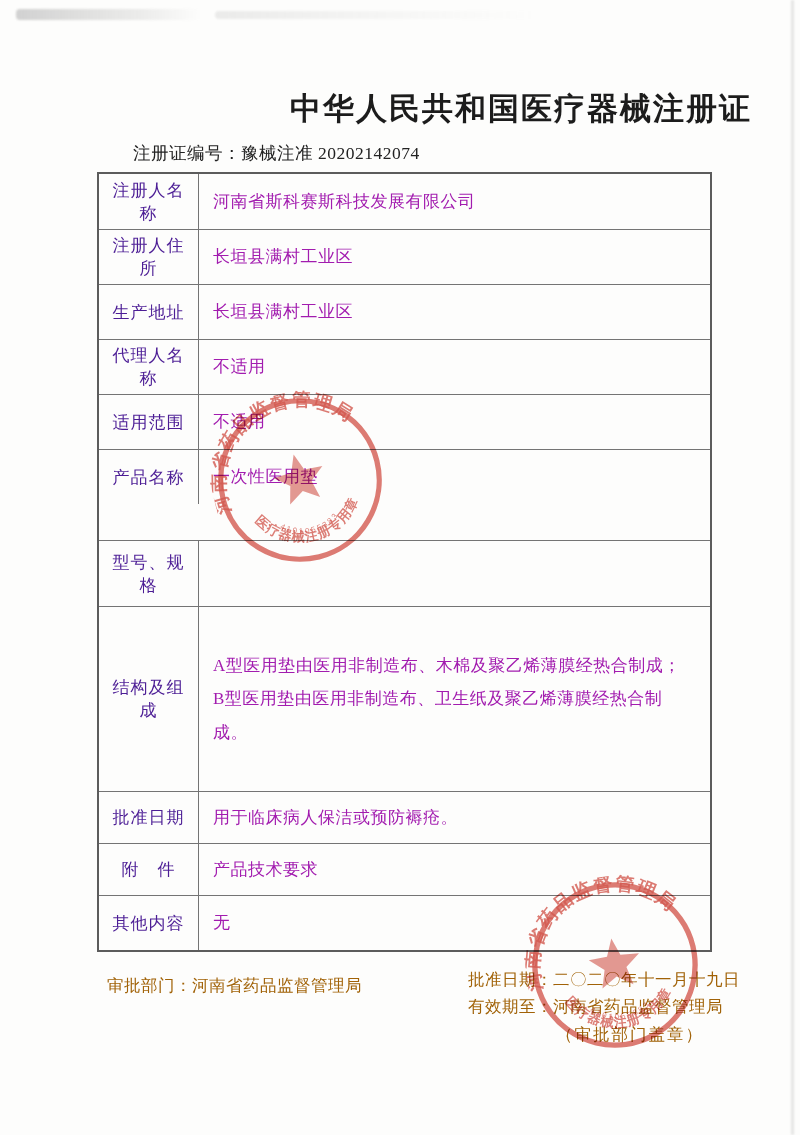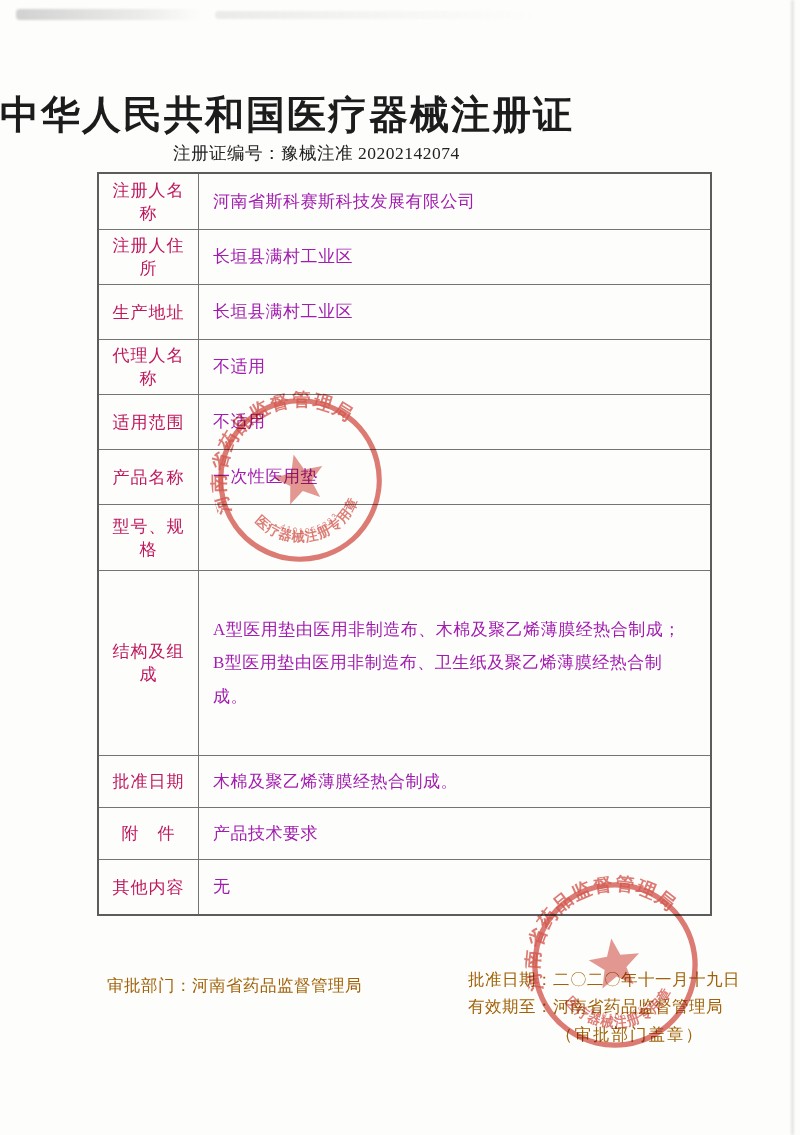--- a/index.html
+++ b/index.html
@@ -14,43 +14,43 @@
   
   .smudge{position:absolute;filter:blur(1.2px);border-radius:4px;}
   .smudge.s1{left:16px;top:9px;width:185px;height:11px;
     background:linear-gradient(90deg,rgba(110,110,110,.30),rgba(140,140,140,.14) 70%,rgba(160,160,160,0));}
   .smudge.s2{left:215px;top:11px;width:320px;height:8px;
     background:linear-gradient(90deg,rgba(140,140,140,.16),rgba(170,170,170,.07) 60%,rgba(170,170,170,0));}
   .edge-shadow{position:absolute;right:6px;top:0;width:3px;height:100%;
     background:rgba(170,170,170,.28);filter:blur(.8px);}
 
   .doc-title{
-    position:absolute;left:0;top:88px;width:752px;text-align:left;
-    font-size:39px;font-weight:700;letter-spacing:2px;color:#1c1c1c;
+    position:absolute;left:0;top:88px;width:752px;text-align:right;
+    font-size:31px;font-weight:700;letter-spacing:2px;color:#1c1c1c;
   }
   .reg-no{
-    position:absolute;left:133px;top:141px;font-size:17.5px;letter-spacing:.5px;color:#222;margin-left:40px;
+    position:absolute;left:133px;top:141px;font-size:17.5px;letter-spacing:.5px;color:#222;
   }
 
   
   .cert-table{
     position:absolute;left:97px;top:172px;width:615px;
     border:2px solid #5c5c5c;background:transparent;box-sizing:border-box;
   }
   .trow{display:flex;border-top:1px solid #747474;box-sizing:border-box;}
   .trow:first-child{border-top:none;}
   .r1,.r2,.r3,.r4,.r5,.r6{height:55px;}
-  .r7{height:66px;}
+  .r7{height:66px;margin-top:36px;}
   .r8{height:185px;}
   .r9,.r10,.r12{height:52px;}
   .r11{height:55px;}
   .tlabel{
     width:100px;flex:0 0 100px;border-right:1px solid #747474;
     display:flex;align-items:center;justify-content:center;text-align:center;
-    font-size:17px;letter-spacing:1px;color:#be185d;box-sizing:border-box;padding:6px;
+    font-size:17px;letter-spacing:1px;color:#4c1d95;box-sizing:border-box;padding:6px;
   }
   .tvalue{
     flex:1;display:flex;align-items:center;
     padding:5px 20px 5px 14px;font-size:17px;line-height:1.95;
     letter-spacing:.5px;color:#a21caf;box-sizing:border-box;
   }
 
   
   .footer-text{position:absolute;font-size:16.5px;letter-spacing:.5px;color:#a16207;}
   .f-dept{left:107px;top:975px;}
@@ -103,21 +103,21 @@
     </div>
     <div class="trow r7">
       <div class="tlabel">型号、规格</div>
     </div>
     <div class="trow r8">
       <div class="tlabel">结构及组成</div>
       <div class="tvalue">A型医用垫由医用非制造布、木棉及聚乙烯薄膜经热合制成；B型医用垫由医用非制造布、卫生纸及聚乙烯薄膜经热合制成。</div>
     </div>
     <div class="trow r9">
       <div class="tlabel">批准日期</div>
-      <div class="tvalue">木棉及聚乙烯薄膜经热合制成。</div>
+      <div class="tvalue">用于临床病人保洁或预防褥疮。</div>
     </div>
     <div class="trow r10">
       <div class="tlabel">附　件</div>
       <div class="tvalue">产品技术要求</div>
     </div>
     <div class="trow r11">
       <div class="tlabel">其他内容</div>
       <div class="tvalue">无</div>
     </div>
   </div>

